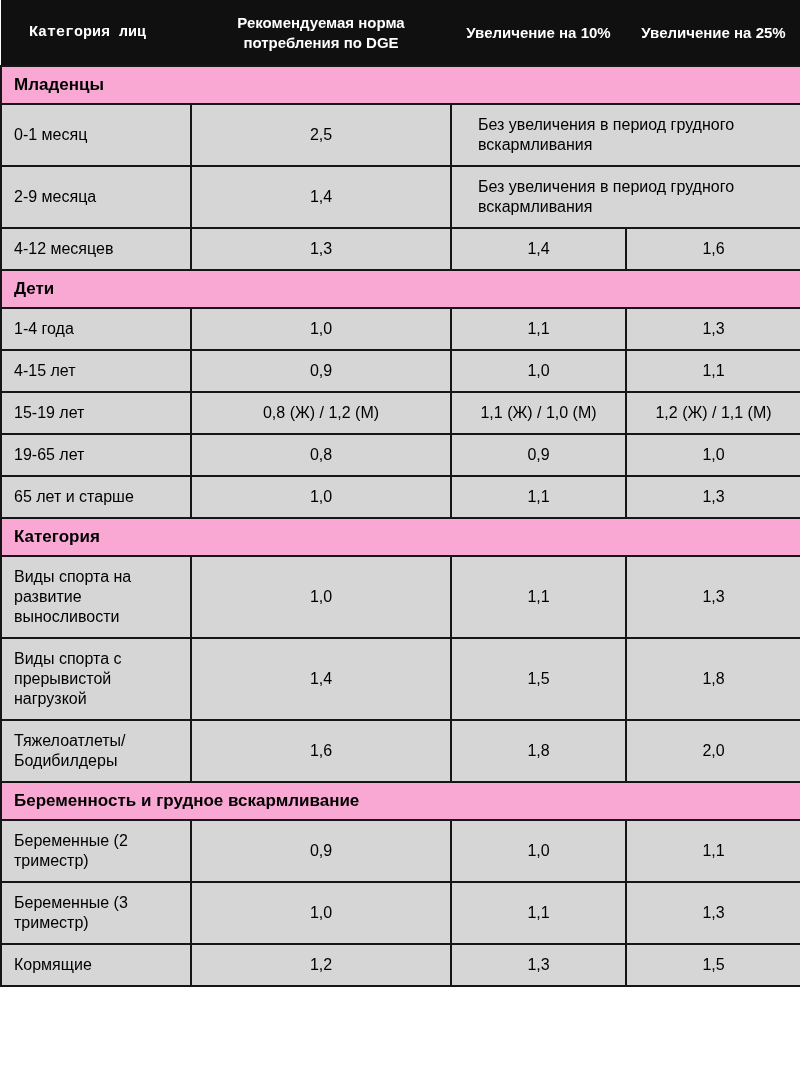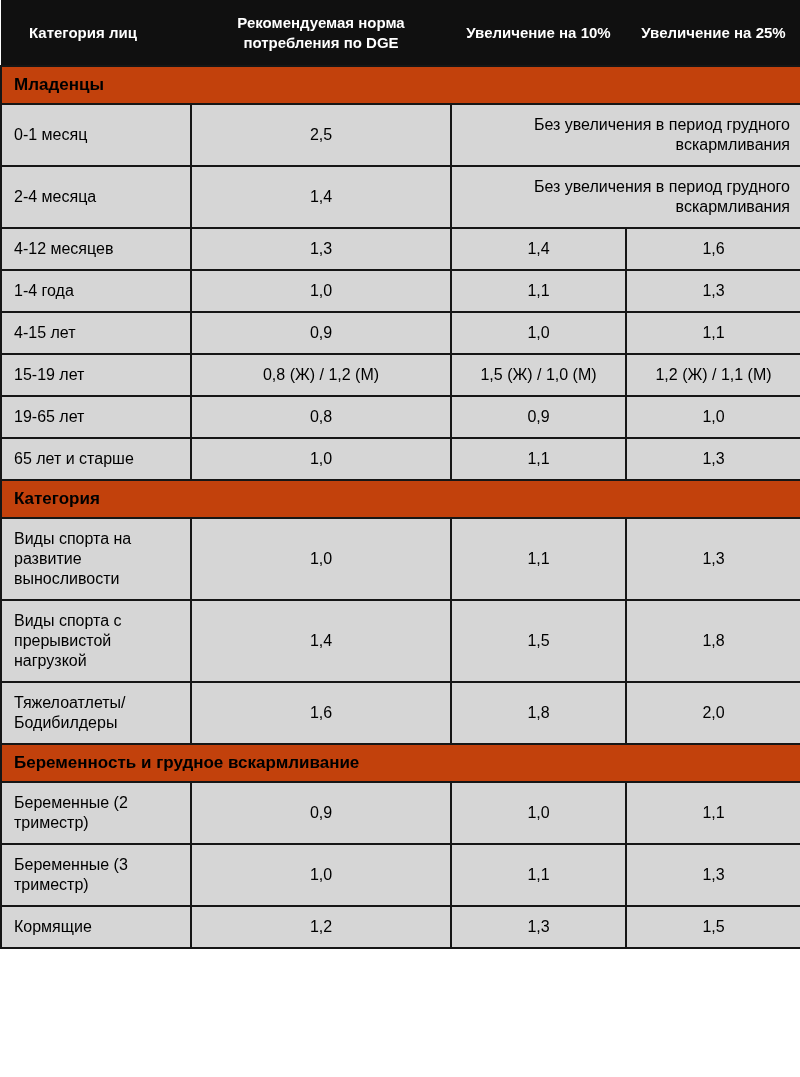--- a/index.html
+++ b/index.html
@@ -32,24 +32,25 @@
     line-height: 1.3;
     height: 66px;
     padding: 6px 10px;
     text-align: center;
     vertical-align: middle;
     border: none;
   }
   thead th.first {
     text-align: left;
     padding-left: 28px;
+    font-family: Liberation Mono, monospace;
   }
 
   tr.section-row td {
-    background: #c2410c;
+    background: #f9a8d4;
     color: #000;
     font-weight: bold;
     font-size: 17px;
     padding: 8px 12px;
     border: 2px solid #161616;
     border-left: 2px solid #161616;
     vertical-align: middle;
   }
 
   tr.data-row td {
@@ -62,21 +63,21 @@
   }
   tr.data-row td.label {
     text-align: left;
     padding-left: 12px;
   }
   tr.data-row td.value {
     text-align: center;
     margin-left: 32px;
   }
   tr.data-row td.merged {
-    text-align: right;
+    text-align: left;
     padding-left: 26px;
   }
 </style>
 </head>
 <body>
 
 <div class="page">
   <table class="protein-table">
     <colgroup>
       <col class="c1">
@@ -95,46 +96,49 @@
     <tbody id="tbody">
         <tr class="section-row">
           <td colspan="4">Младенцы</td>
         </tr>
         <tr class="data-row">
           <td class="label">0-1 месяц</td>
           <td class="value">2,5</td>
           <td class="merged" colspan="2">Без увеличения в период грудного вскармливания</td>
         </tr>
         <tr class="data-row">
-          <td class="label">2-4 месяца</td>
+          <td class="label">2-9 месяца</td>
           <td class="value">1,4</td>
           <td class="merged" colspan="2">Без увеличения в период грудного вскармливания</td>
         </tr>
         <tr class="data-row">
           <td class="label">4-12 месяцев</td>
           <td class="value">1,3</td>
           <td class="value">1,4</td>
           <td class="value">1,6</td>
+        </tr>
+        <tr class="section-row">
+          <td colspan="4">Дети</td>
         </tr>
         <tr class="data-row">
           <td class="label">1-4 года</td>
           <td class="value">1,0</td>
           <td class="value">1,1</td>
           <td class="value">1,3</td>
         </tr>
         <tr class="data-row">
           <td class="label">4-15 лет</td>
           <td class="value">0,9</td>
           <td class="value">1,0</td>
           <td class="value">1,1</td>
         </tr>
         <tr class="data-row">
           <td class="label">15-19 лет</td>
           <td class="value">0,8 (Ж) / 1,2 (М)</td>
-          <td class="value">1,5 (Ж) / 1,0 (М)</td>
+          <td class="value">1,1 (Ж) / 1,0 (М)</td>
           <td class="value">1,2 (Ж) / 1,1 (М)</td>
         </tr>
         <tr class="data-row">
           <td class="label">19-65 лет</td>
           <td class="value">0,8</td>
           <td class="value">0,9</td>
           <td class="value">1,0</td>
         </tr>
         <tr class="data-row">
           <td class="label">65 лет и старше</td>

